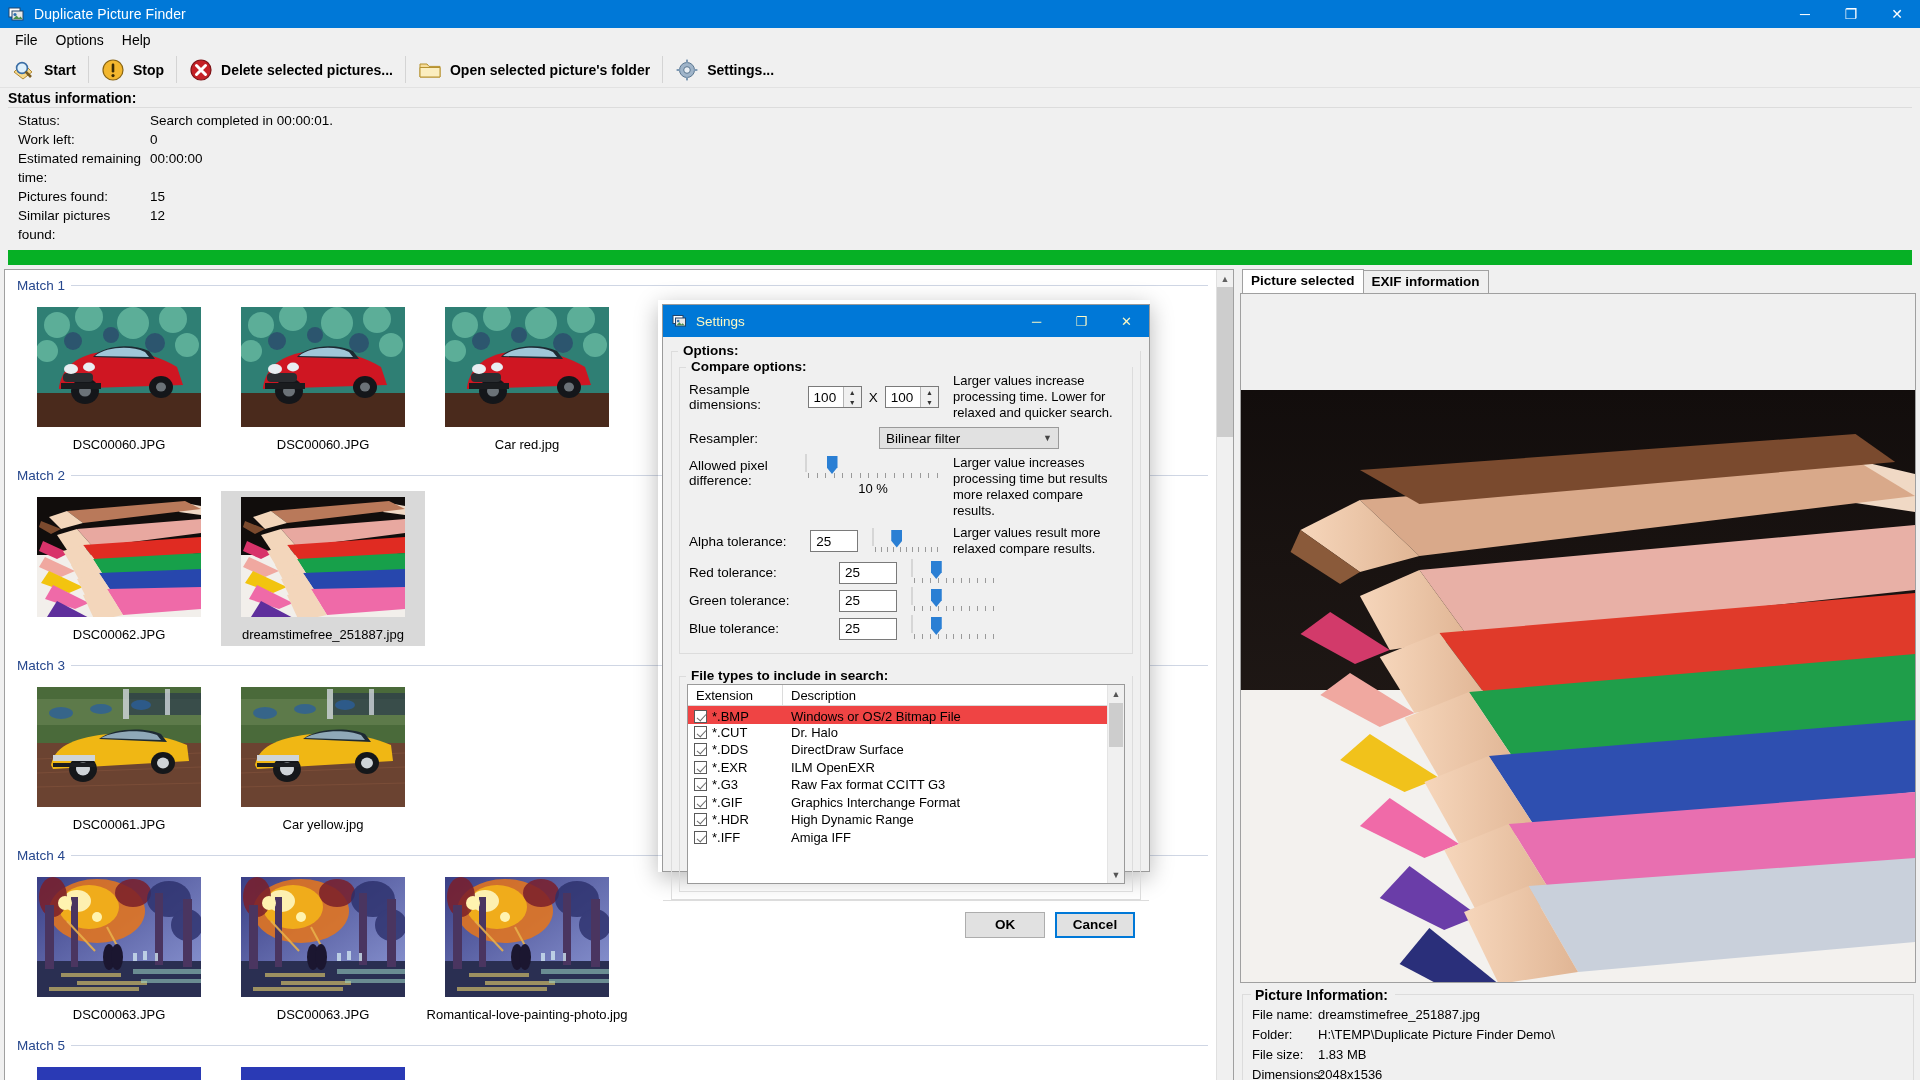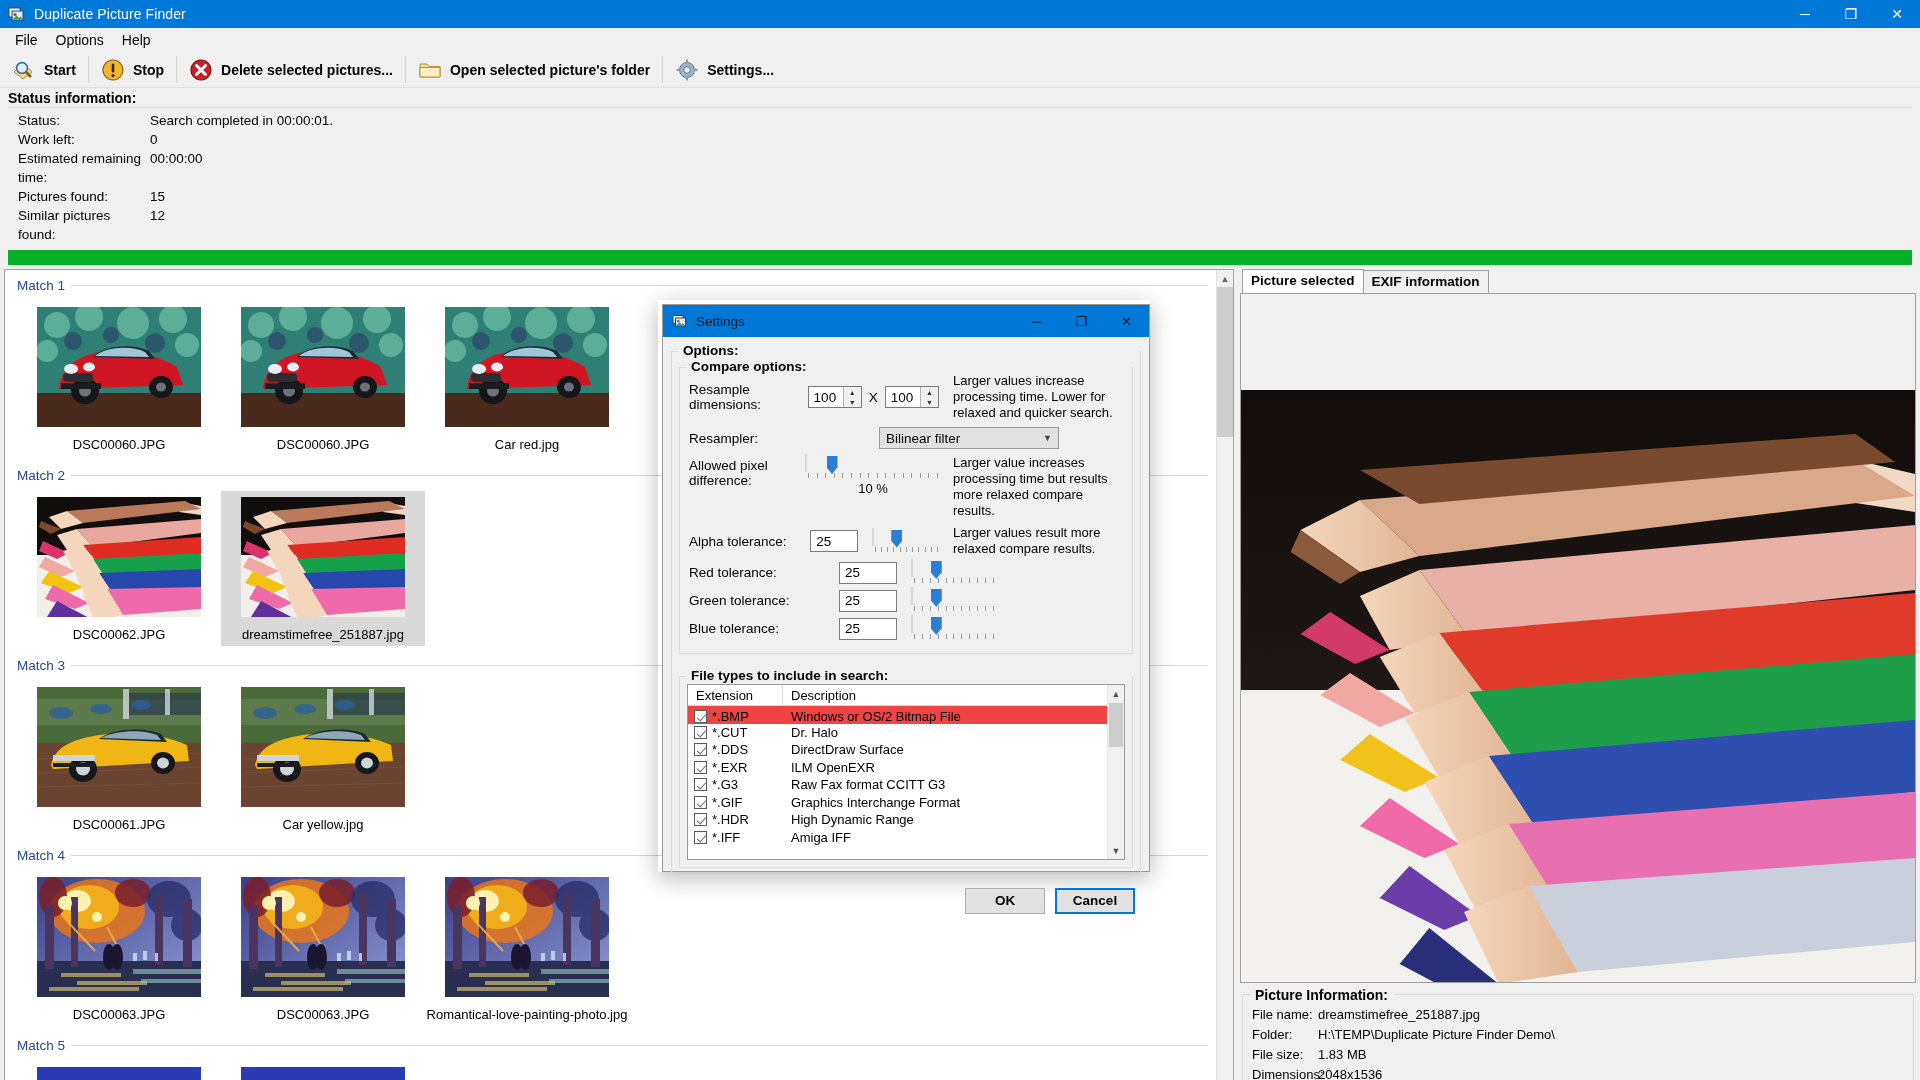--- a/index.html
+++ b/index.html
@@ -114,21 +114,21 @@
   #dlg-shadow {
     position: absolute; left: 658px; top: 300px; width: 492px; height: 572px;
     box-shadow: 0 6px 22px rgba(0,0,0,.28);
   }
   #dialog {
     position: absolute; left: 662px; top: 304px; width: 488px; height: 568px;
     background: #f0f0f0; border: 1px solid #9a9a9a;
     display: flex; flex-direction: column;
   }
   #dlg-title {
-    height: 32px; background: #0078d7; color: #0f172a; display: flex; align-items: center;
+    height: 32px; background: #0078d7; color: #fef9c3; display: flex; align-items: center;
     position: relative; flex: none;
   }
   #dlg-title .app-icon { width: 16px; height: 16px; margin: 0 8px 0 9px; flex: none; }
   #dlg-title .t { font-size: 13.5px; }
   #dlg-title .wc { position: absolute; right: 0; top: 0; height: 32px; display: flex; }
   #dlg-title .wc div { width: 45px; height: 32px; display: flex; align-items: center; justify-content: center; font-size: 13px; }
   #dlg-body { flex: 1; position: relative; padding: 4px 8px 0 8px; }
   .fieldset { position: relative; margin-top: 9px; }
   .fieldset > .fs-border {
     position: absolute; inset: 8px 0 0 0; border: 1px solid #dcdcdc; border-top: none;
@@ -173,21 +173,21 @@
     clip-path: polygon(0 0, 100% 0, 100% 62%, 50% 100%, 0 62%);
   }
   .slider-ticks {
     height: 7px; margin-top: 2px; display: flex; justify-content: space-between;
     padding: 0 3px;
   }
   .slider-ticks i { width: 1px; height: 5px; background: #9a9a9a; display: block; }
   .pct { text-align: center; font-size: 13px; margin-top: 1px; width: 136px; }
   
   .filelist {
-    border: 1px solid #9a9a9a; background: #fff; height: 176px;
+    border: 1px solid #9a9a9a; background: #fff; height: 200px;
     position: relative; overflow: hidden;
   }
   .fl-head {
     display: flex; height: 21px; border-bottom: 1px solid #d8d8d8; background: #fff;
     font-size: 13px; align-items: center;
   }
   .fl-head .c1 { width: 95px; padding-left: 8px; border-right: 1px solid #dcdcdc; height: 100%; display: flex; align-items: center; }
   .fl-head .c2 { padding-left: 8px; }
   .fl-row { display: flex; height: 17.5px; align-items: center; font-size: 13px; }
   .fl-row.sel { background: #ef4444; align-items: flex-end; }

